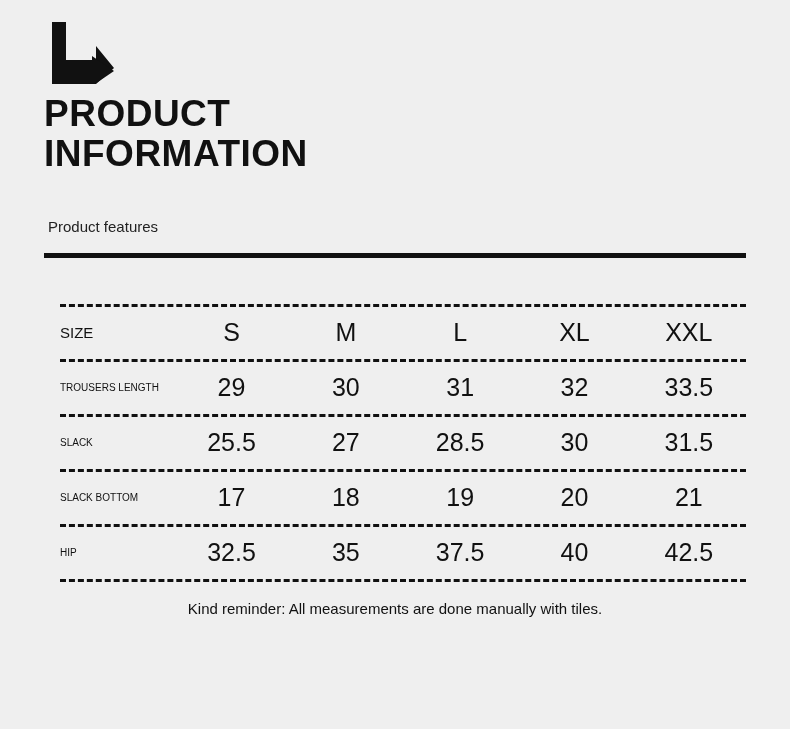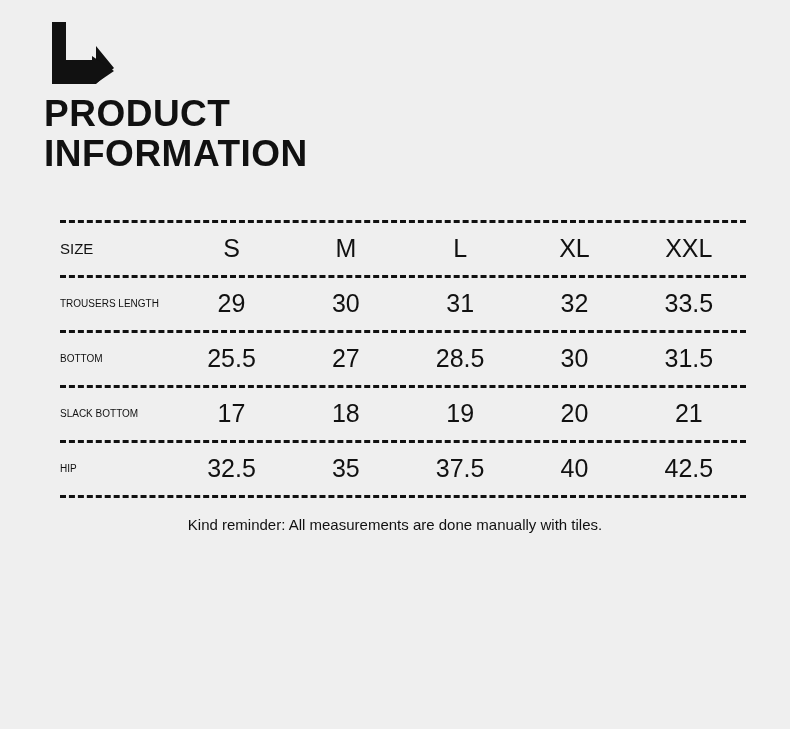--- a/index.html
+++ b/index.html
@@ -134,20 +134,24 @@
         <polygon points="22,42 60,42 60,56 22,56" fill="#111"></polygon>
         <polygon points="48,34 70,49 48,64" fill="#111"></polygon>
       </svg>
     </span>
     <div class="title">
       <span class="title-line">PRODUCT</span>
       <span class="title-line">INFORMATION</span>
     </div>
   </div>
 
+  <div class="features-wrap">
+    <div class="features-label">Product features</div>
+    <div class="rule"></div>
+  </div>
 
   <div class="table-wrap">
     <table class="size-table">
       <tbody>
         <tr class="dash-row">
           <td colspan="6">
               <div class="dash-line"></div>
             </td>
         </tr>
         <tr class="row-cells">
@@ -172,21 +176,21 @@
           <td class="val">32</td>
           <td class="val">33.5</td>
         </tr>
 
         <tr class="dash-row">
           <td colspan="6">
               <div class="dash-line"></div>
             </td>
         </tr>
         <tr class="row-cells">
-          <td class="lbl">BOTTOM</td>
+          <td class="lbl">SLACK</td>
           <td class="val">25.5</td>
           <td class="val">27</td>
           <td class="val">28.5</td>
           <td class="val">30</td>
           <td class="val">31.5</td>
         </tr>
 
         <tr class="dash-row">
           <td colspan="6">
               <div class="dash-line"></div>

